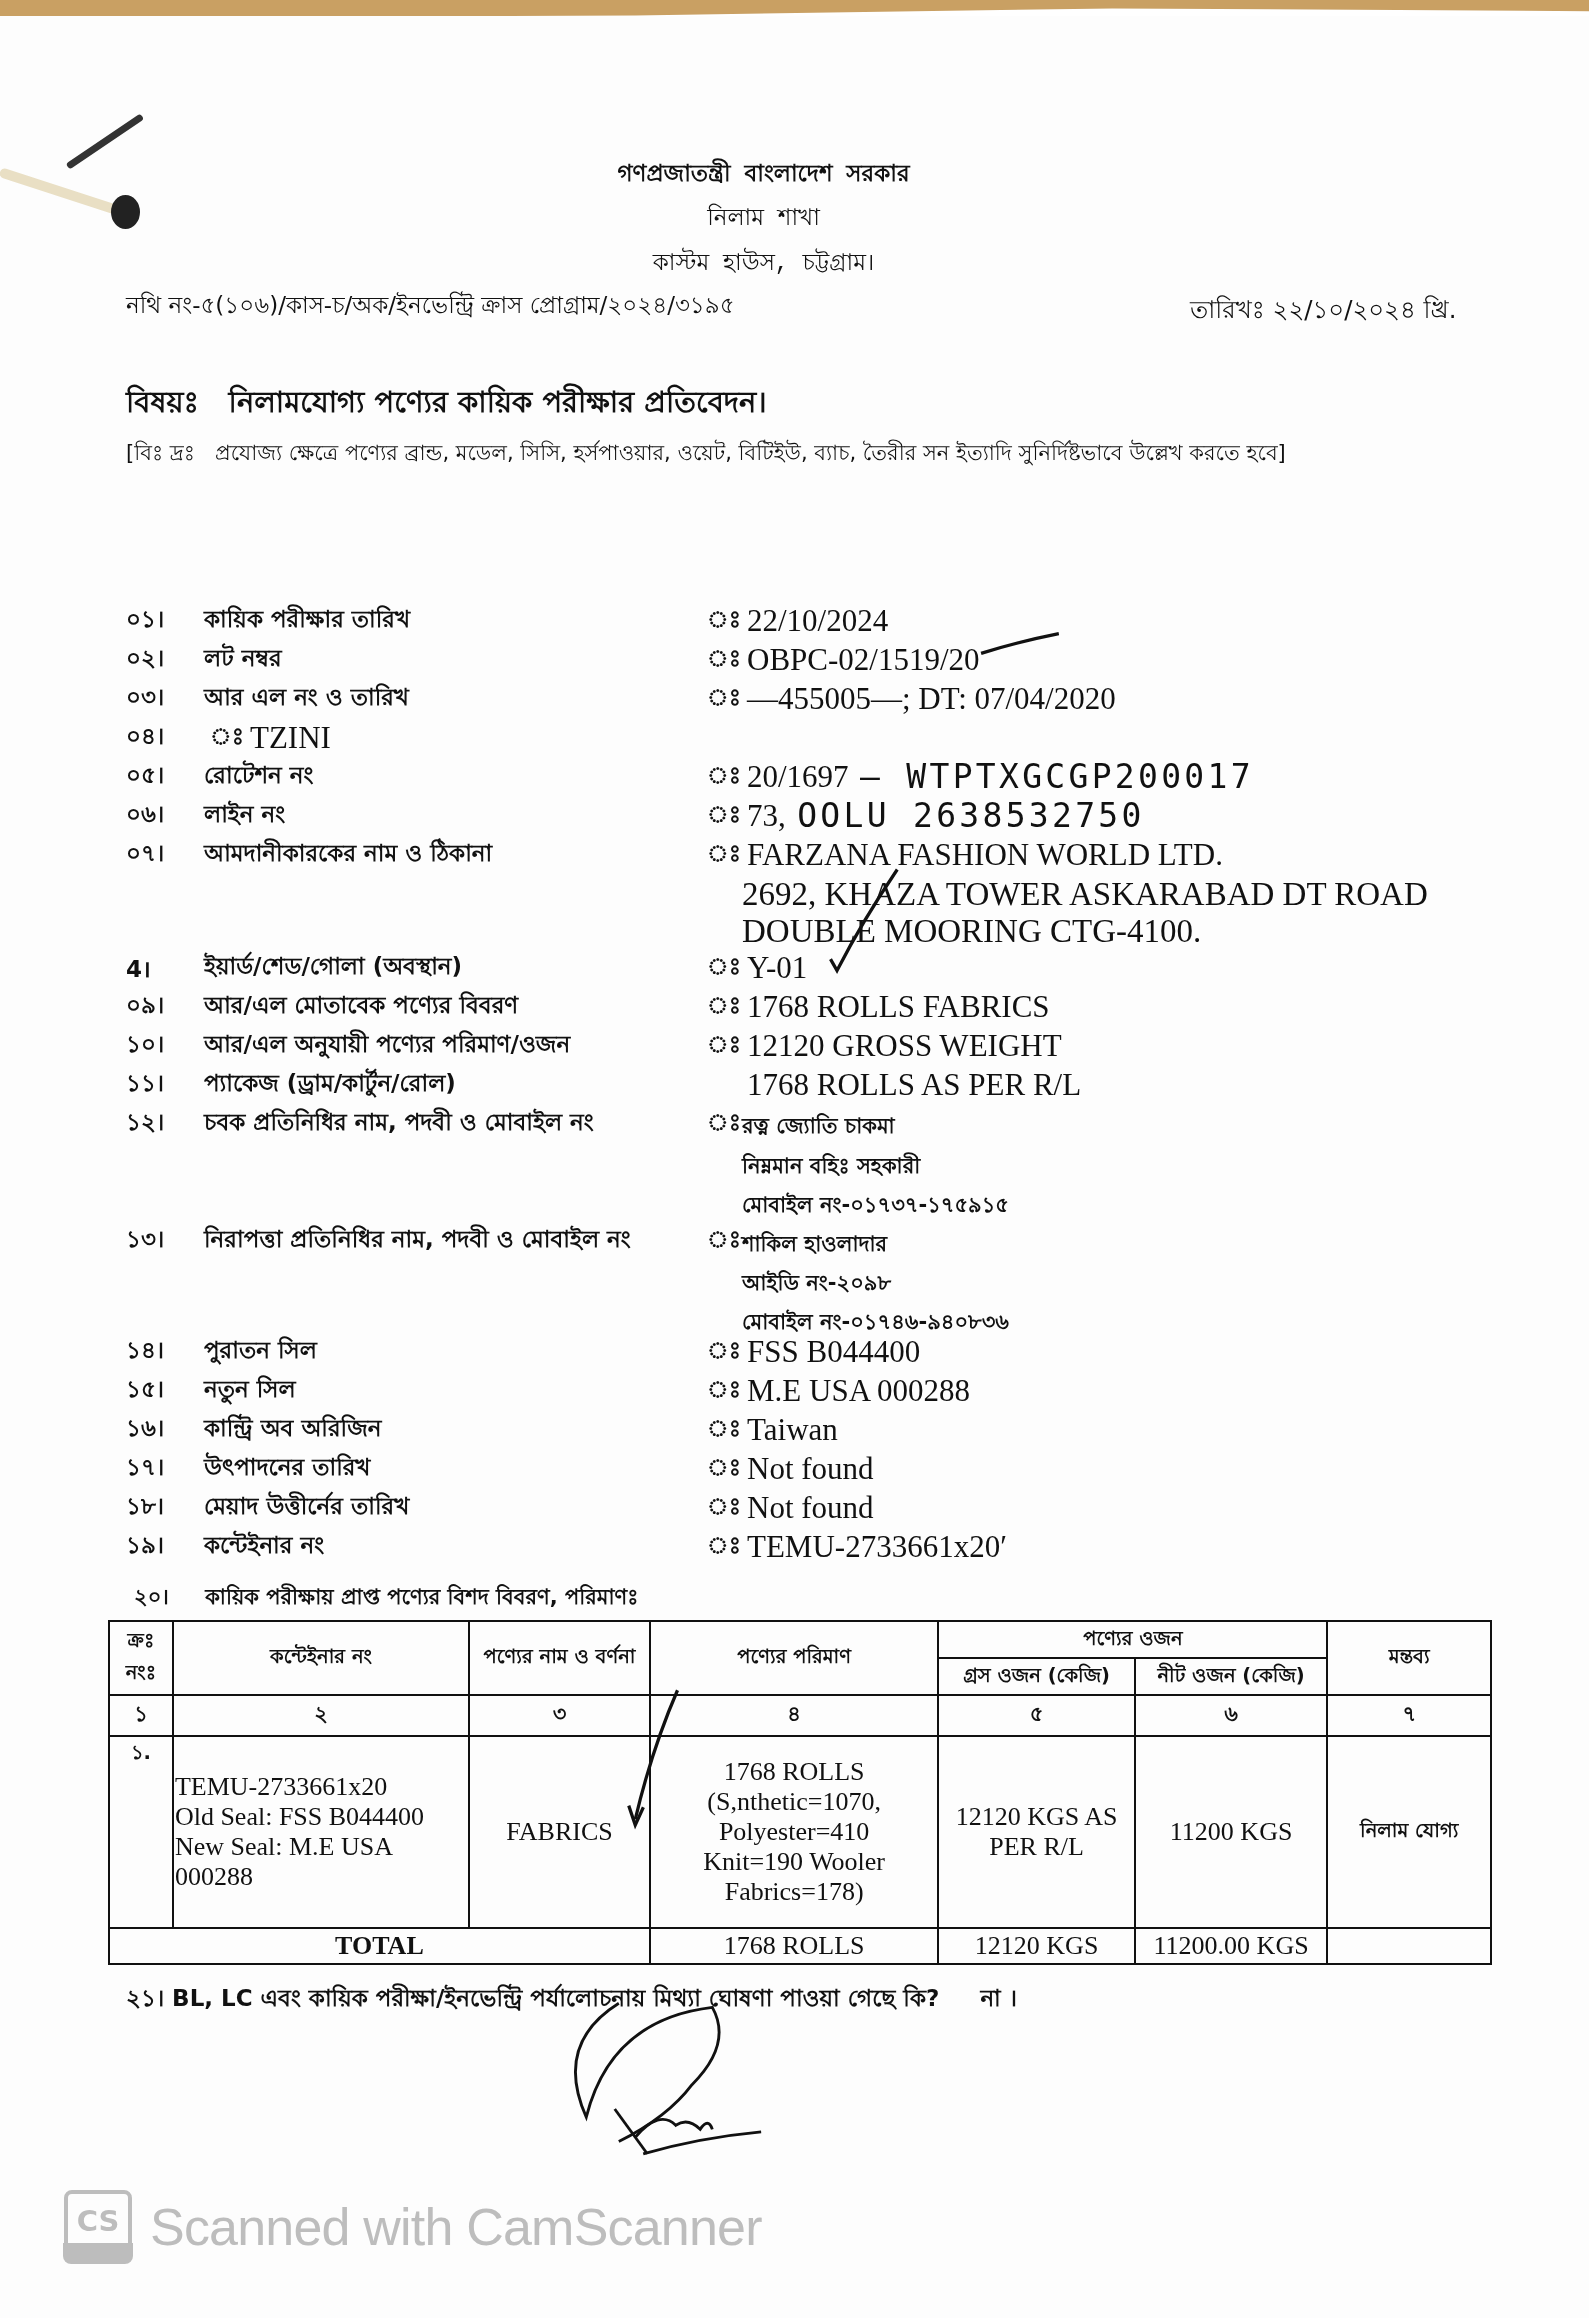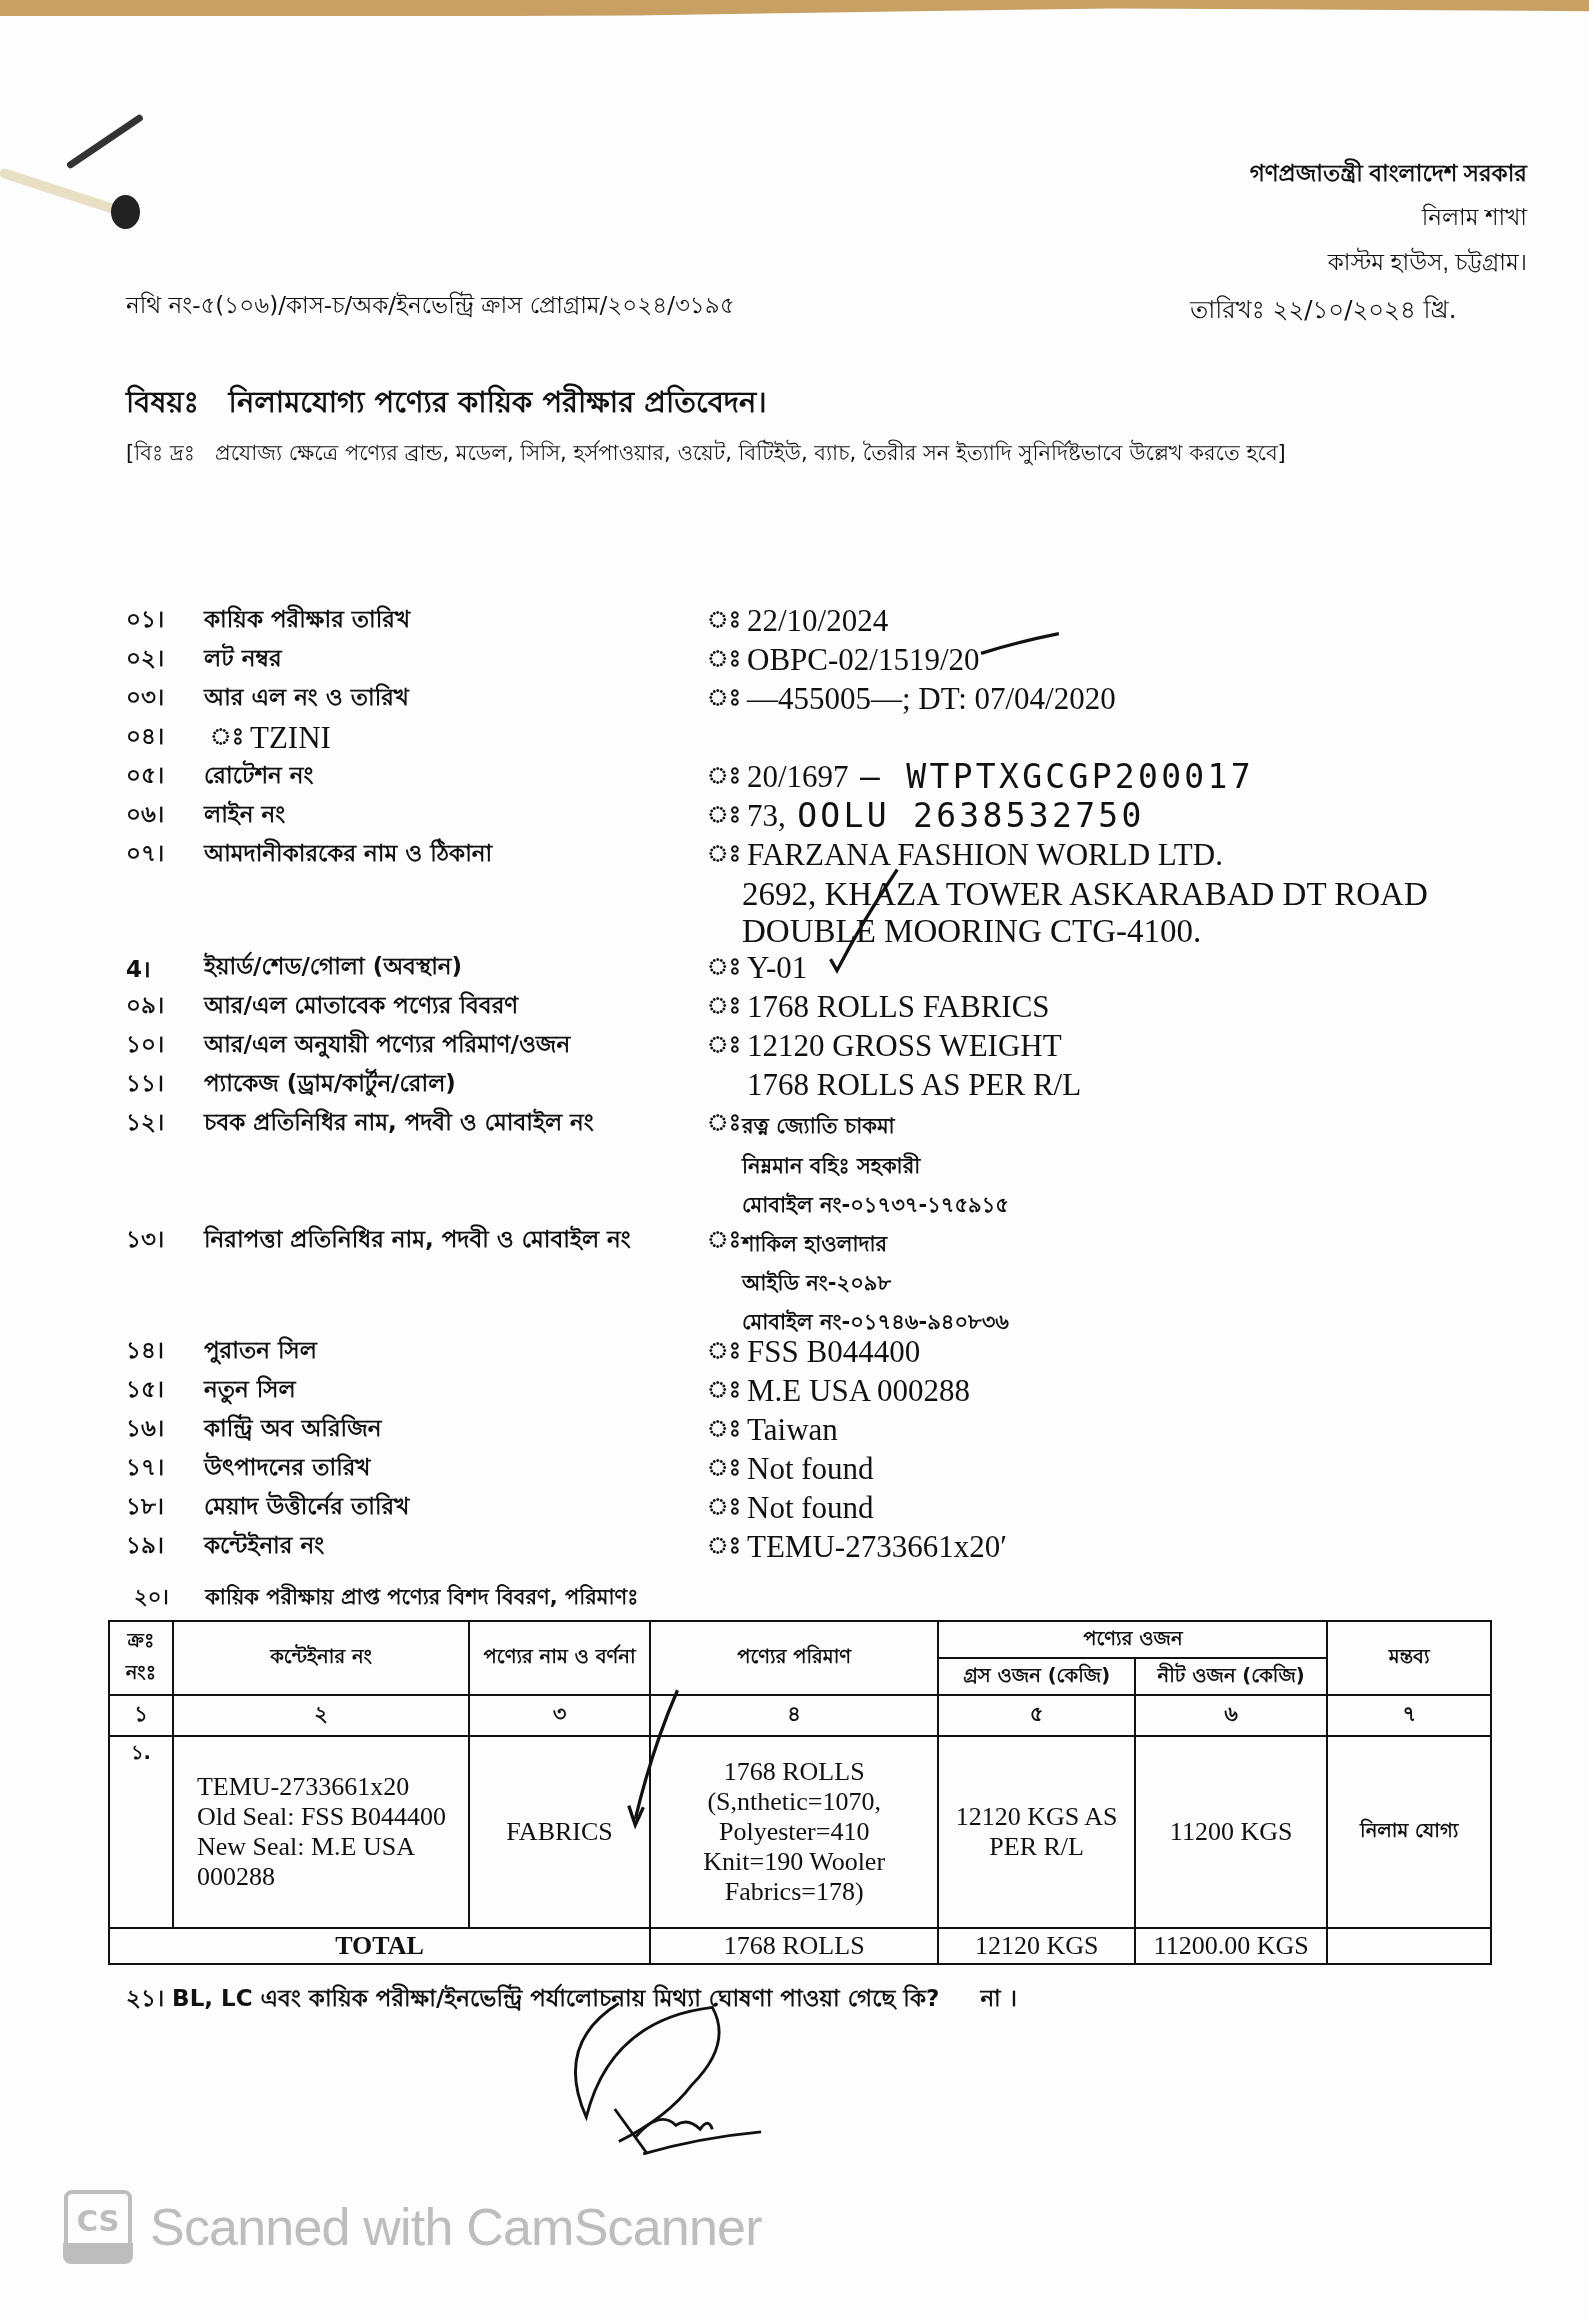--- a/index.html
+++ b/index.html
@@ -9,21 +9,21 @@
     .top-edge { position: absolute; left: 0; top: 0; width: 1589px; height: 28px; background: #c9a063;
       clip-path: polygon(0 0, 100% 0, 100% 40%, 70% 30%, 40% 55%, 20% 60%, 10% 75%, 0 80%); }
     .paper { position: absolute; left: 0; top: 16.3px; width: 1589px; height: 2302px; background: #fdfdfd; }
 
     .string { position: absolute; left: 0; top: 167px; width: 122px; height: 9.8px; background: #e9dfc4;
       border-radius: 4.9px; transform: rotate(18deg); transform-origin: left center; }
     .pin { position: absolute; left: 60px; top: 138px; width: 90px; height: 7.3px; background: #333;
       border-radius: 3.3px; transform: rotate(-34deg); }
     .hole { position: absolute; left: 111px; top: 195px; width: 29px; height: 34px; background: #222; border-radius: 50%; }
 
-    .center { position: absolute; left: 0; width: 1527px; text-align: right; font-family: Liberation Sans, sans-serif; font-weight: bold; font-size: 23px; }
+    .center { position: absolute; left: 0; width: 1527px; text-align: center; font-family: Liberation Mono, monospace; font-weight: bold; font-size: 23px; }
 
     .abs { position: absolute; }
     .bn { font-family: "DejaVu Sans", sans-serif; }
     .bn-b { font-family: "DejaVu Sans", sans-serif; font-weight: bold; }
 
     .file-no { left: 126px; top: 287px; font-size: 23px; }
     .date { left: 1190px; top: 291px; font-size: 24.4px; }
 
     .subject { left: 126px; top: 379px; font-size: 29px; }
     .subject .lbl { margin-right: 19.5px; }
@@ -39,21 +39,21 @@
     .hand { font-family: "DejaVu Sans Mono", monospace; font-size: 33px; letter-spacing: 3.3px; color: #111; }
 
     .sec20 { left: 134px; top: 1581px; font-size: 21px; }
     .sec20 .num { margin-right: 29px; }
 
     table.inspect { position: absolute; left: 108px; top: 1620px; width: 1384px; border-collapse: collapse;
       font-family: "Liberation Serif", serif; font-size: 26px; }
     table.inspect td, table.inspect th { border: 2.4px solid #111; text-align: center; vertical-align: middle; padding: 1.6px 4.9px; }
     table.inspect th { font-family: "DejaVu Sans", sans-serif; font-weight: bold; font-size: 19.5px; }
     table.inspect .idx td { font-family: "DejaVu Sans", sans-serif; font-weight: bold; font-size: 21px; height: 34px; }
-    table.inspect td.left { text-align: left; padding-left: 23px; }
+    table.inspect td.left { text-align: left; padding-left: 1px; }
     table.inspect td.top { vertical-align: top; }
     table.inspect .bn-cell { font-family: "DejaVu Sans", sans-serif; font-weight: bold; font-size: 19.5px; }
     table.inspect .total td { height: 36px; }
     table.inspect .total td.lbl { font-weight: bold; }
 
     .q21 { left: 126px; top: 1980px; font-size: 23px; font-family: "DejaVu Sans", sans-serif; font-weight: bold; }
     .q21 .ans { margin-left: 33px; }
 
     .signature { position: absolute; left: 570px; top: 1995px; }
     .tick { position: absolute; }

